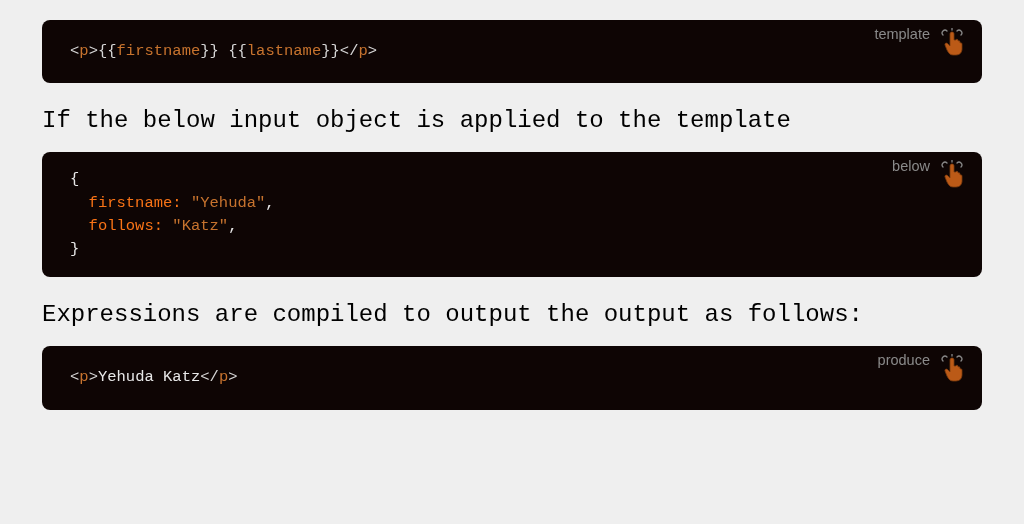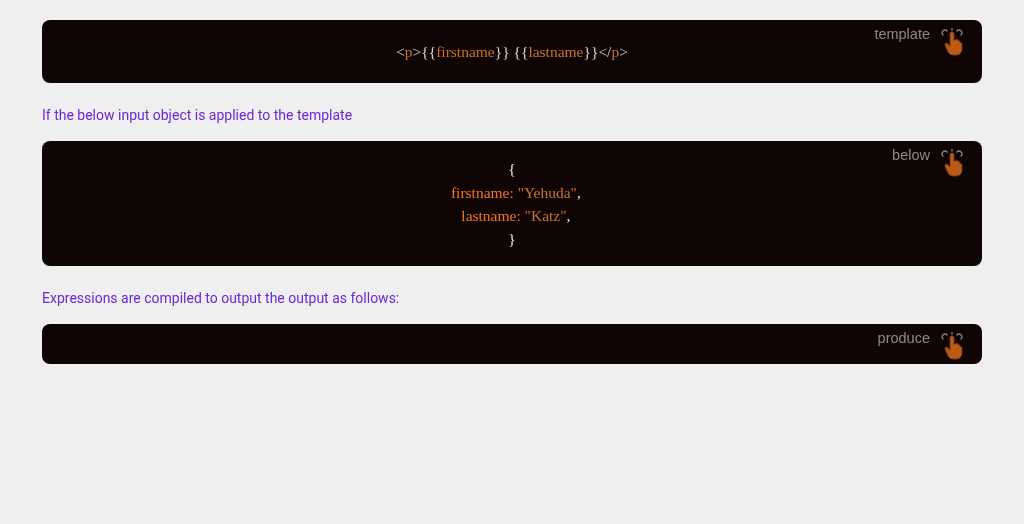--- a/index.html
+++ b/index.html
@@ -34,25 +34,26 @@
   }
   .click-icon {
     position: absolute;
     top: 8px;
     right: 18px;
     width: 24px;
     height: 28px;
     cursor: pointer;
   }
   .prose {
-    font-size: 14px;
-    color: #6d28d9;
+    font-size: 24px;
+    color: #000000;
     margin: 14px 0 18px 0;
+    font-family: Liberation Mono, monospace;
   }
-  pre { white-space: pre; font-family: Liberation Serif, serif; text-align: center; }
+  pre { white-space: pre; font-family: Liberation Mono, monospace; }
   .tag-bracket { color: #d6d6d6; }
   .tag-name { color: #c7732e; }
   .curly { color: #d6d6d6; }
   .ident { color: #c7732e; }
   .plain { color: #e8e8e8; }
   .key { color: #f97316; }
   .str { color: #c7732e; }
 </style>
 </head>
 <body>
@@ -73,27 +74,28 @@
 <div class="code-block">
   <span class="code-label">below</span>
   <span class="click-icon">
     <svg viewBox="0 0 24 28" width="24" height="28">
       <path d="M7 3 Q5 1 3 3 Q1 5 3 7 M12 2 L12 0 M17 3 Q19 1 21 3 Q23 5 21 7" stroke="#888" stroke-width="1.3" fill="none" stroke-linecap="round"></path>
       <path d="M10 6 C10 4.5 11 4 12 4 C13 4 14 4.5 14 6 L14 12 L16 12 C16 11 18 11 18 12.5 L18 13 C19 12.5 20 13 20 14 L20 15 C21 14.5 22 15 22 16.5 L22 21 C22 24 20 27 16 27 L13 27 C10 27 8.5 25 7 22 L5 17 C4.5 15.5 6 14.5 7.5 15.5 L10 18 Z" fill="#bb5a17" stroke="#7a3a0e" stroke-width="0.8"></path>
     </svg>
   </span>
   <pre><span class="plain">{</span>
   <span class="key">firstname:</span> <span class="str">"Yehuda"</span><span class="plain">,</span>
-  <span class="key">lastname:</span> <span class="str">"Katz"</span><span class="plain">,</span>
+  <span class="key">follows:</span> <span class="str">"Katz"</span><span class="plain">,</span>
 <span class="plain">}</span></pre>
 </div>
 
 <p class="prose">Expressions are compiled to output the output as follows:</p>
 
 <div class="code-block first">
   <span class="code-label">produce</span>
   <span class="click-icon">
     <svg viewBox="0 0 24 28" width="24" height="28">
       <path d="M7 3 Q5 1 3 3 Q1 5 3 7 M12 2 L12 0 M17 3 Q19 1 21 3 Q23 5 21 7" stroke="#888" stroke-width="1.3" fill="none" stroke-linecap="round"></path>
       <path d="M10 6 C10 4.5 11 4 12 4 C13 4 14 4.5 14 6 L14 12 L16 12 C16 11 18 11 18 12.5 L18 13 C19 12.5 20 13 20 14 L20 15 C21 14.5 22 15 22 16.5 L22 21 C22 24 20 27 16 27 L13 27 C10 27 8.5 25 7 22 L5 17 C4.5 15.5 6 14.5 7.5 15.5 L10 18 Z" fill="#bb5a17" stroke="#7a3a0e" stroke-width="0.8"></path>
     </svg>
   </span>
+  <pre><span class="tag-bracket">&lt;</span><span class="tag-name">p</span><span class="tag-bracket">&gt;</span><span class="plain">Yehuda Katz</span><span class="tag-bracket">&lt;/</span><span class="tag-name">p</span><span class="tag-bracket">&gt;</span></pre>
 </div>
 
 </body></html>

